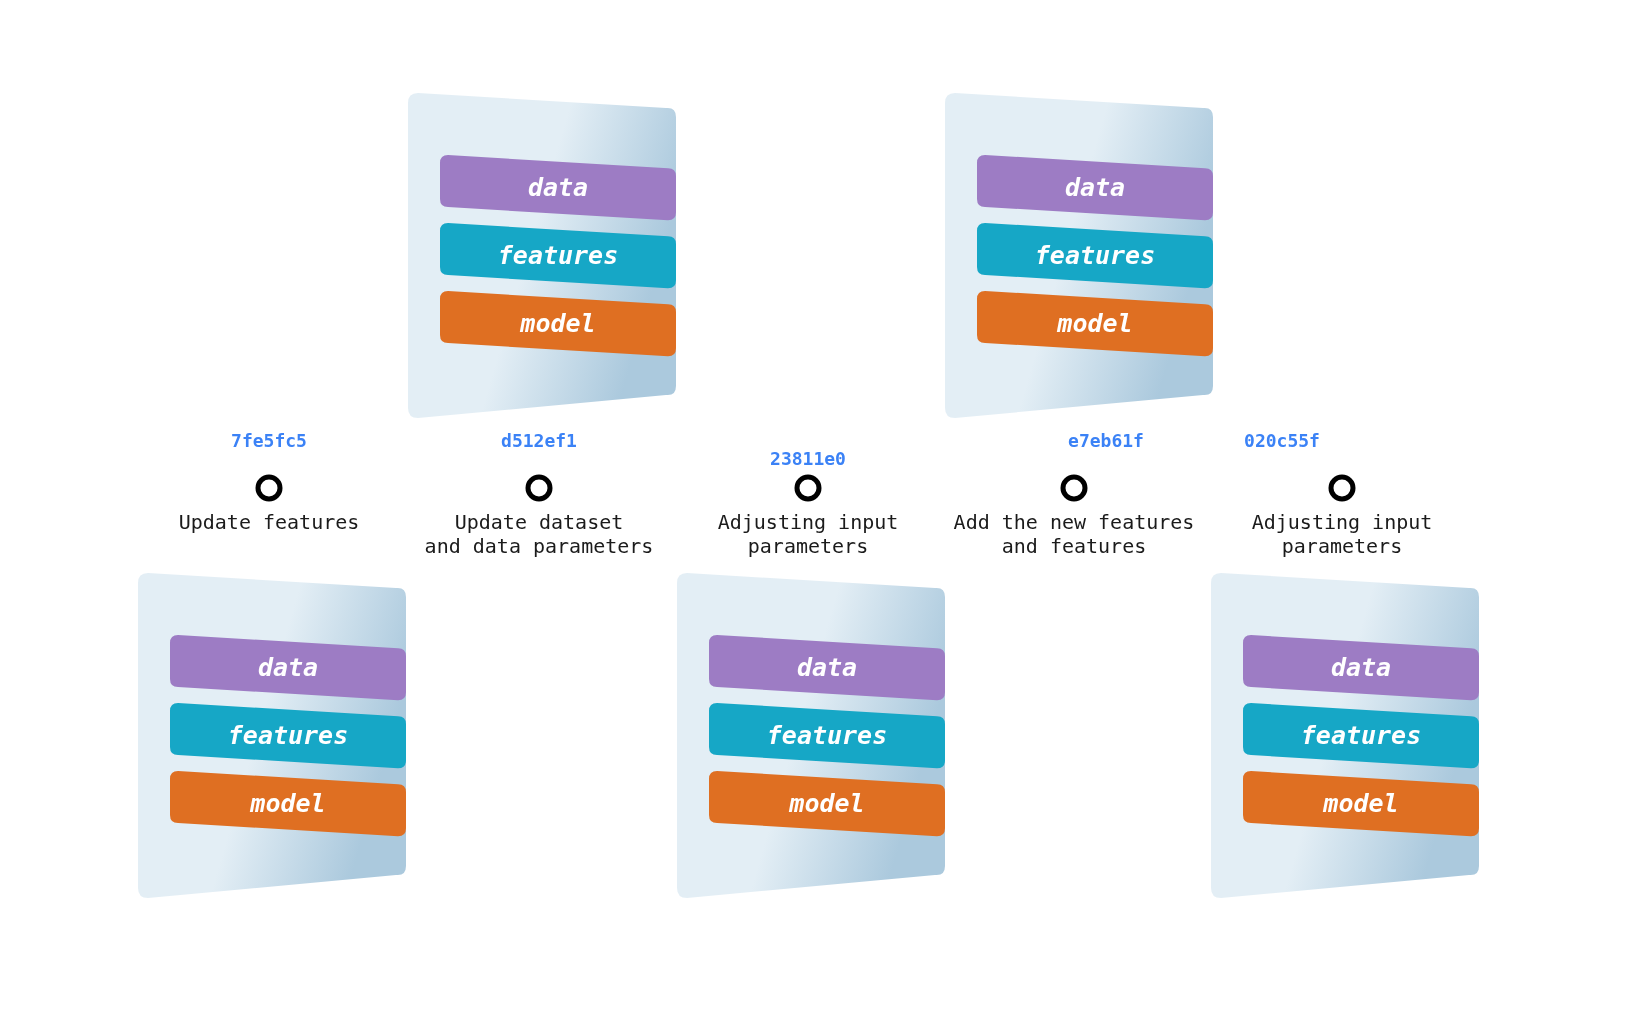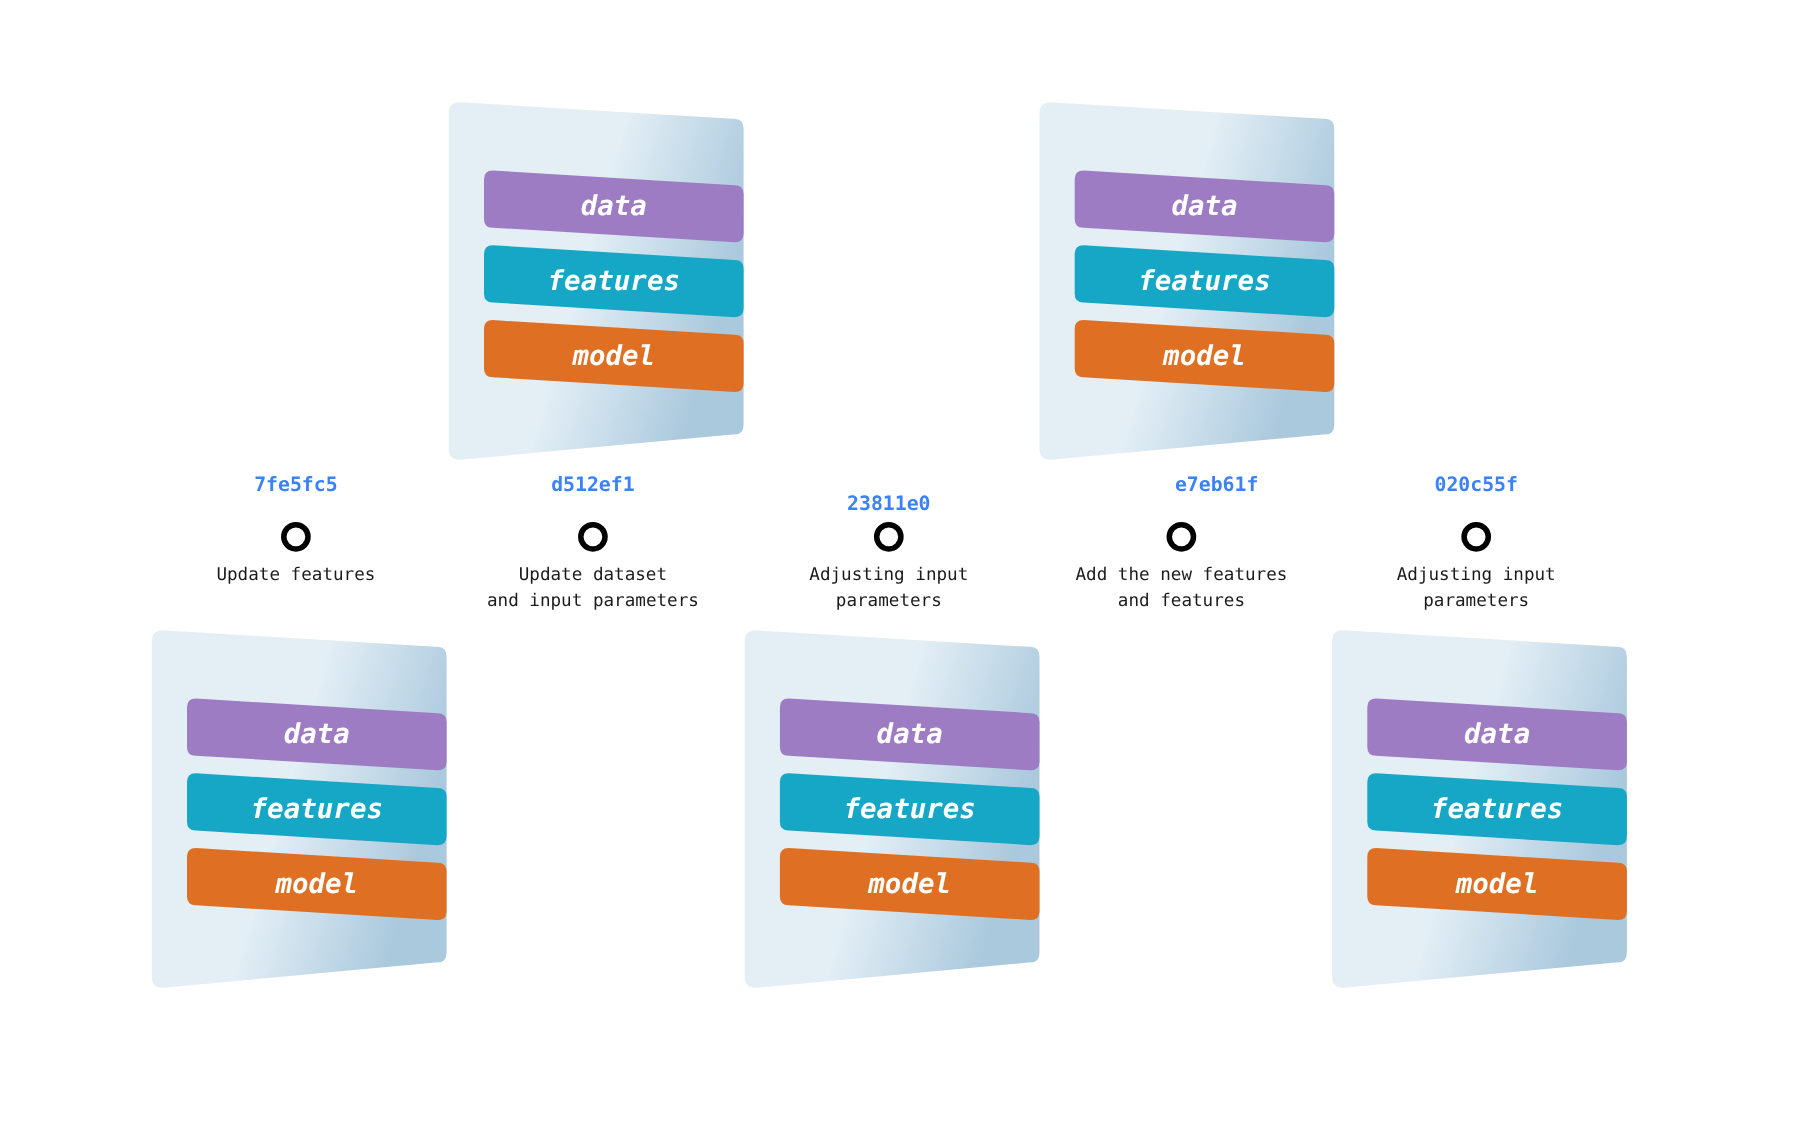--- a/index.html
+++ b/index.html
@@ -40,21 +40,21 @@
     font-size: 18px;
     font-weight: bold;
     color: #3b82f6;
     white-space: nowrap;
     letter-spacing: 0px;
   }
   .commit-msg {
     position: absolute;
     transform: translateX(-50%);
     font-family: "DejaVu Sans Mono", "Liberation Mono", monospace;
-    font-size: 16px;
+    font-size: 20px;
     font-weight: normal;
     color: #1b1b1b;
     white-space: nowrap;
     text-align: center;
     line-height: 24px;
   }
   .commit-msg span { display: block; }
 
   
   .card {
@@ -224,31 +224,31 @@
   </svg>
 
   <div id="labels-layer">
       <div class="commit-hash" style="left: 269px; top: 430px;">7fe5fc5</div>
       <div class="commit-msg" style="left: 269px; top: 510px;">
         <span>Update features</span>
       </div>
       <div class="commit-hash" style="left: 539px; top: 430px;">d512ef1</div>
       <div class="commit-msg" style="left: 539px; top: 510px;">
         <span>Update dataset</span>
-        <span>and input parameters</span>
+        <span>and data parameters</span>
       </div>
       <div class="commit-hash" style="left: 808px; top: 430px; margin-top: 18px;">23811e0</div>
       <div class="commit-msg" style="left: 808px; top: 510px;">
         <span>Adjusting input</span>
         <span>parameters</span>
       </div>
       <div class="commit-hash" style="left: 1106px; top: 430px;">e7eb61f</div>
       <div class="commit-msg" style="left: 1074px; top: 510px;">
         <span>Add the new features</span>
         <span>and features</span>
       </div>
-      <div class="commit-hash" style="left: 1342px; top: 430px;">020c55f</div>
+      <div class="commit-hash" style="left: 1282px; top: 430px;">020c55f</div>
       <div class="commit-msg" style="left: 1342px; top: 510px;">
         <span>Adjusting input</span>
         <span>parameters</span>
       </div>
     </div>
 </div>
 
 </body></html>

